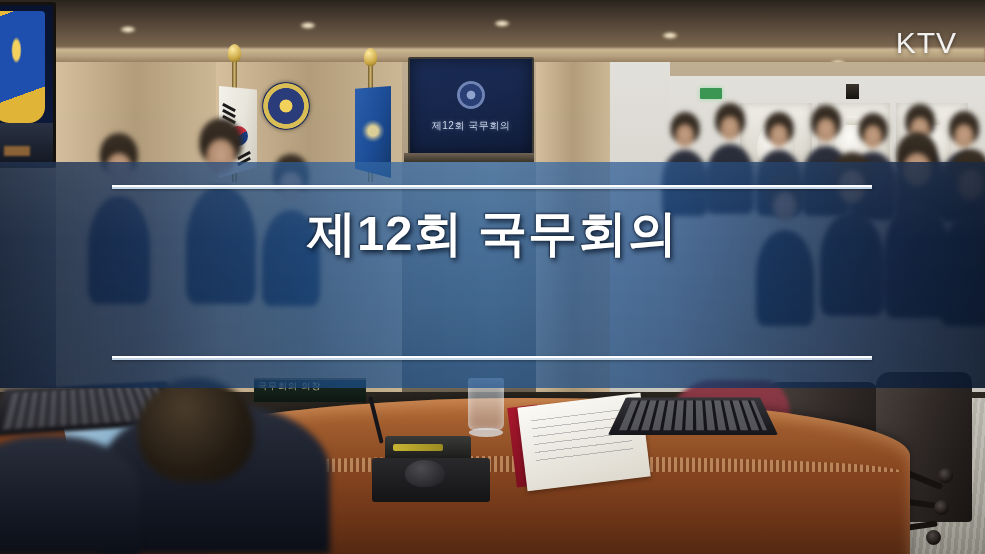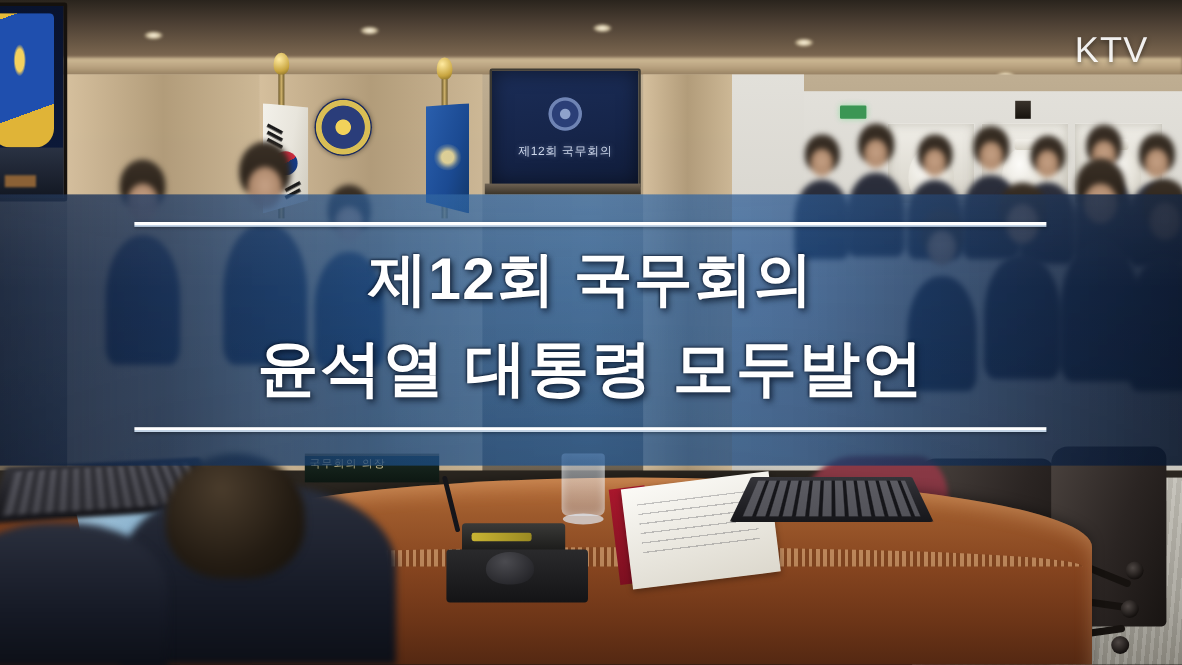--- a/index.html
+++ b/index.html
@@ -547,16 +547,15 @@
   <div class="ktv">KTV</div>
 
   <div class="band">
     <div class="band-sheen"></div>
   </div>
   <div class="rule rule-top"></div>
   <div class="rule rule-bottom"></div>
 
   <div class="title-wrap">
     <div class="title-line l1">제12회 국무회의</div>
-    <div class="title-line l2">윤석열 대통령 모두발언</div>
   </div>
 
 </div>
 
 </body></html>

